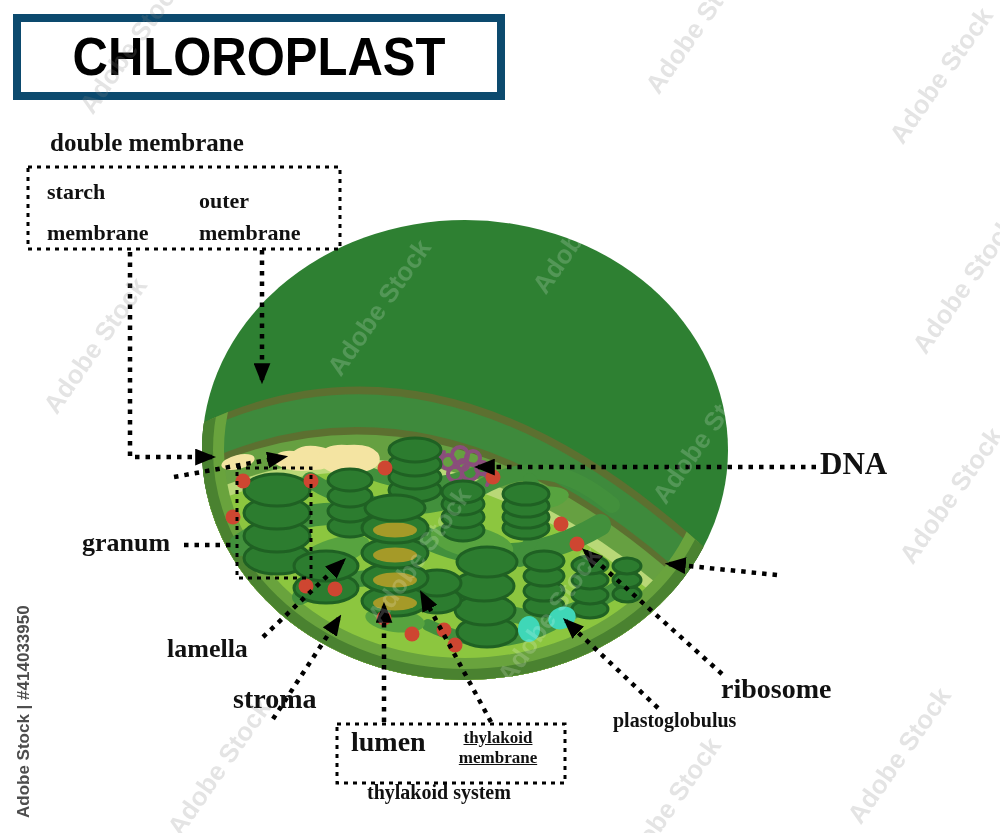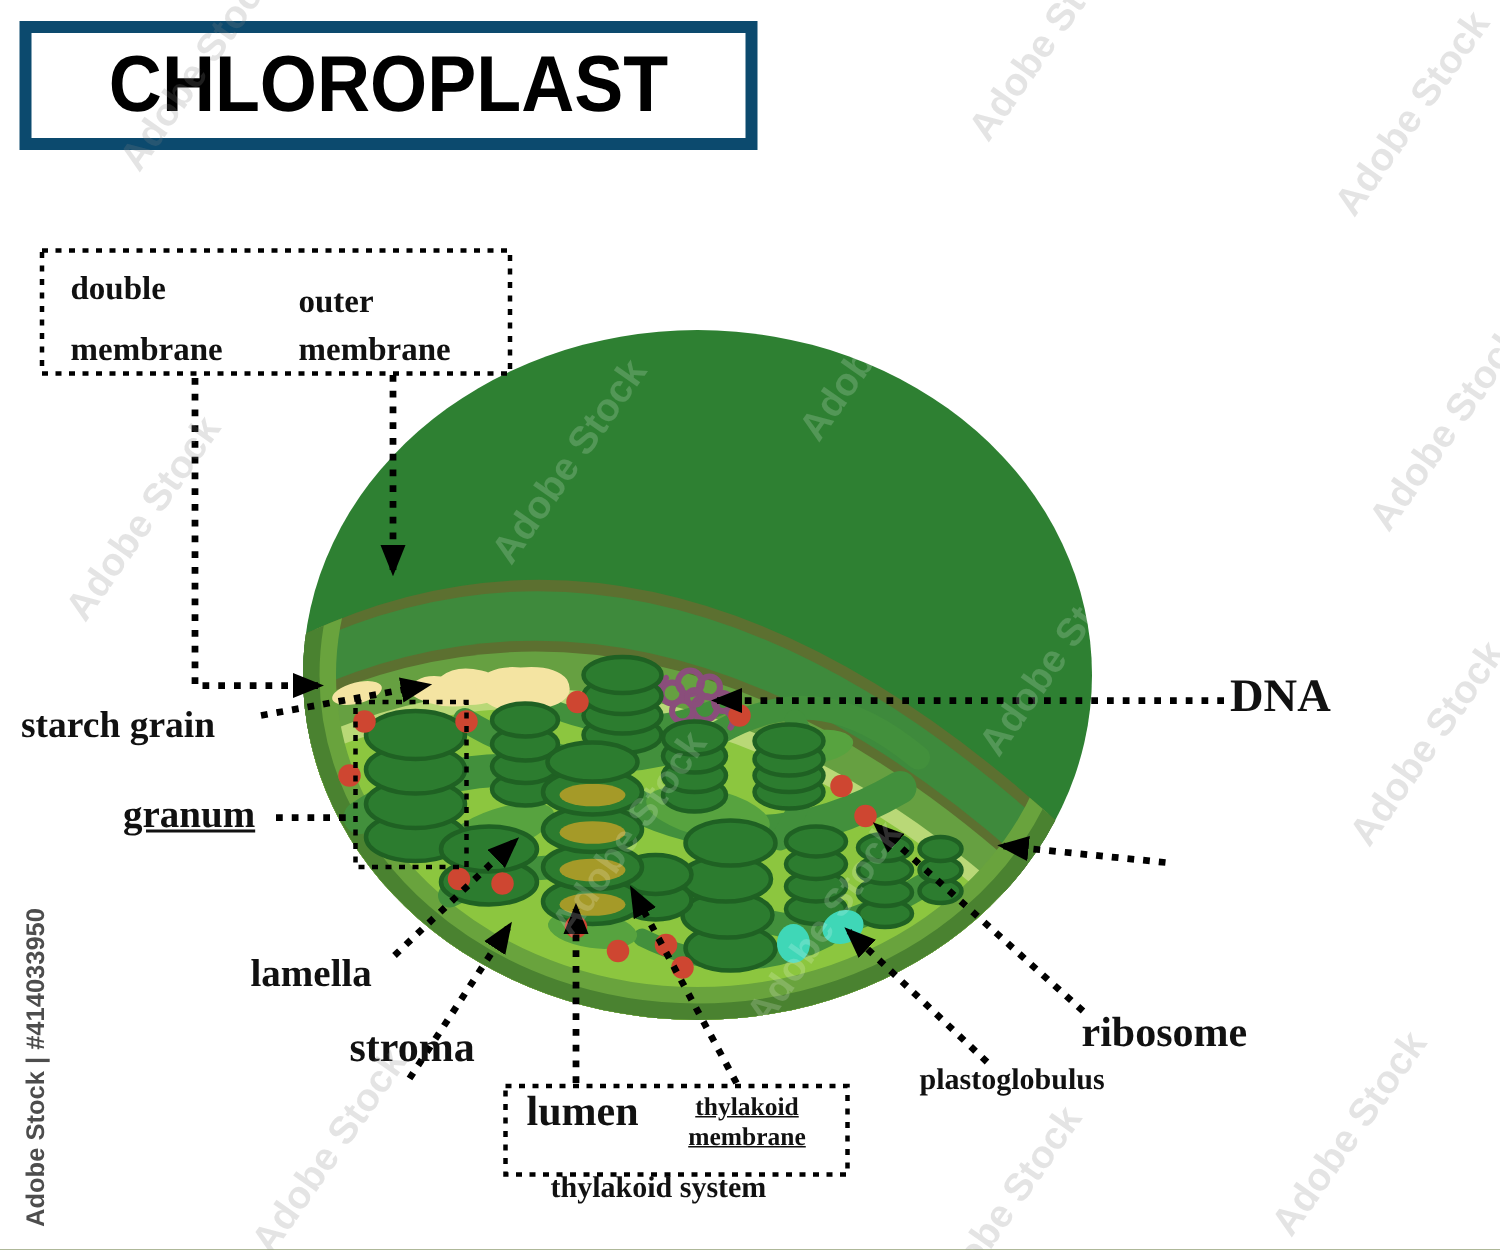--- a/index.html
+++ b/index.html
@@ -204,26 +204,26 @@
     <rect class="dotrect" x="28" y="167" width="312" height="82"></rect>
     <rect class="dotrect" x="237" y="468" width="74" height="110"></rect>
     <rect class="dotrect" x="337" y="724" width="228" height="59"></rect>
   </g>
 </svg>
 
 <div class="title-box">
   <span class="title-text">CHLOROPLAST</span>
 </div>
 
-<div class="lbl" style="left:47px;top:180px;font-size:22px;">double</div>
+<div class="lbl" style="left:50px;top:130px;font-size:25px;">double membrane</div>
+<div class="lbl" style="left:47px;top:180px;font-size:22px;">starch</div>
 <div class="lbl" style="left:47px;top:221px;font-size:22px;">membrane</div>
 <div class="lbl" style="left:199px;top:189px;font-size:22px;">outer</div>
 <div class="lbl" style="left:199px;top:221px;font-size:22px;">membrane</div>
-<div class="lbl" style="left:14px;top:471px;font-size:25px;">starch grain</div>
-<div class="lbl" style="left:82px;top:529px;font-size:26px;text-decoration:underline;">granum</div>
+<div class="lbl" style="left:82px;top:529px;font-size:26px;">granum</div>
 <div class="lbl" style="left:167px;top:635px;font-size:26px;">lamella</div>
 <div class="lbl" style="left:233px;top:684px;font-size:28px;">stroma</div>
 <div class="lbl" style="left:351px;top:727px;font-size:28px;">lumen</div>
 <div class="lbl two-line" style="left:448px;top:728px;font-size:17px;width:100px;text-decoration:underline;">
   <span>thylakoid</span><br>
   <span>membrane</span>
 </div>
 <div class="lbl" style="left:367px;top:782px;font-size:20px;">thylakoid system</div>
 <div class="lbl" style="left:820px;top:448px;font-size:31px;">DNA</div>
 <div class="lbl" style="left:721px;top:674px;font-size:28px;">ribosome</div>

